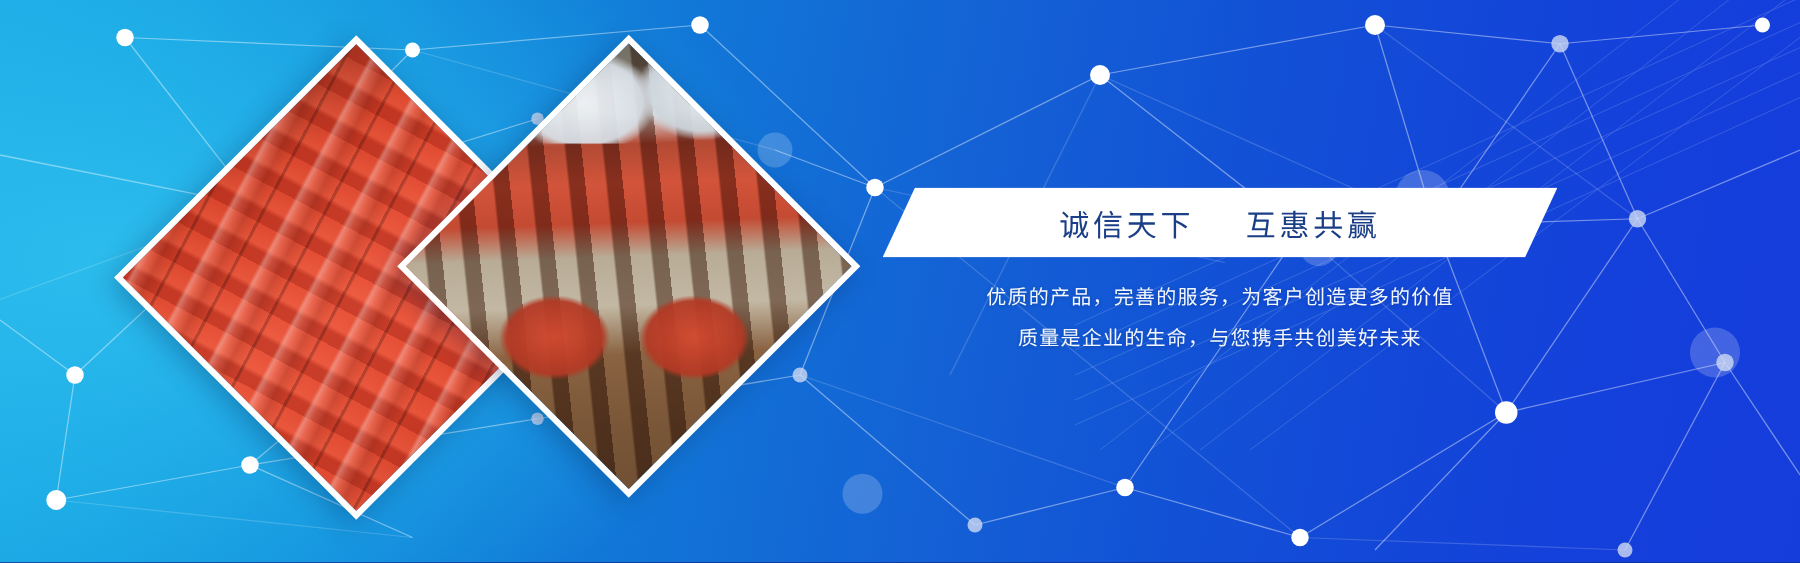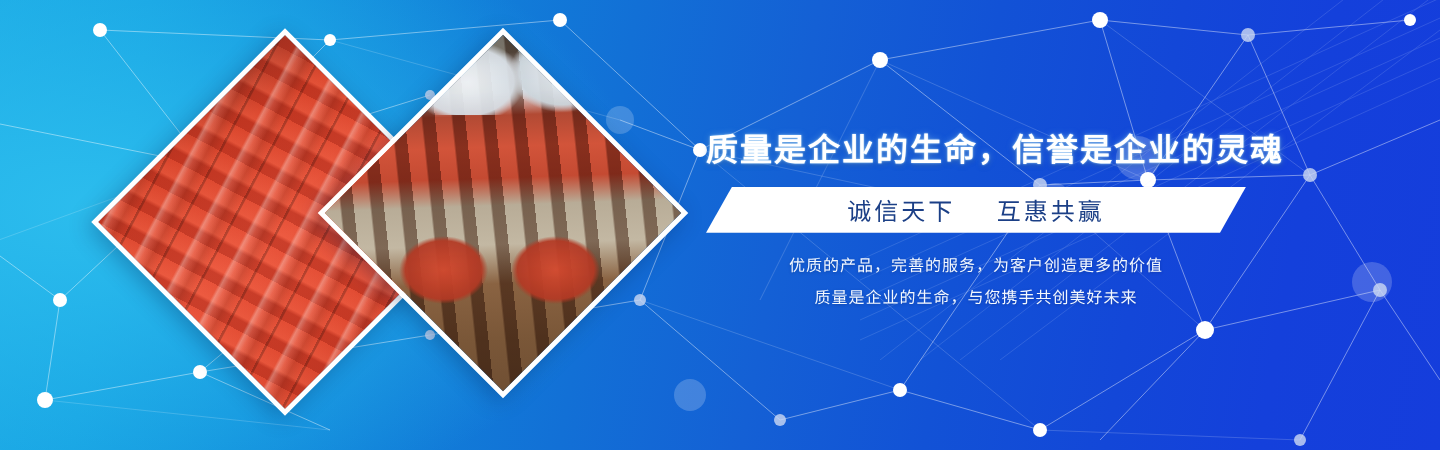--- a/index.html
+++ b/index.html
@@ -195,21 +195,21 @@
     white-space: nowrap;
     text-shadow:
       0 0 2px rgba(176, 222, 255, 0.95),
       0 0 6px rgba(120, 190, 255, 0.65),
       0 2px 5px rgba(6, 34, 96, 0.45);
   }
 
   .ribbon {
     position: relative;
     margin: 18px 0 0 0;
-    height: 46px;
+    height: 56px;
     background: #ffffff;
     clip-path: polygon(26px 0, 100% 0, calc(100% - 26px) 100%, 0 100%);
     display: flex;
     align-items: center;
     justify-content: center;
     box-shadow: 0 3px 12px rgba(5, 30, 85, 0.22);
   }
   .ribbon-text {
     font-size: 24px;
     font-weight: 400;
@@ -353,21 +353,20 @@
   <div class="diamond" id="diamond-left">
     <div class="inner photo-shafts"></div>
   </div>
 
   <div class="diamond" id="diamond-right">
     <div class="inner photo-pallets"></div>
   </div>
 
   <div class="copy">
 
-    <h1 class="headline">质量是企业的生命，信誉是企业的灵魂</h1>
 
     <div class="ribbon">
       <span class="ribbon-text">
         <span>诚信天下</span>
         <span class="ribbon-gap"></span>
         <span>互惠共赢</span>
       </span>
     </div>
 
     <div class="subcopy">

